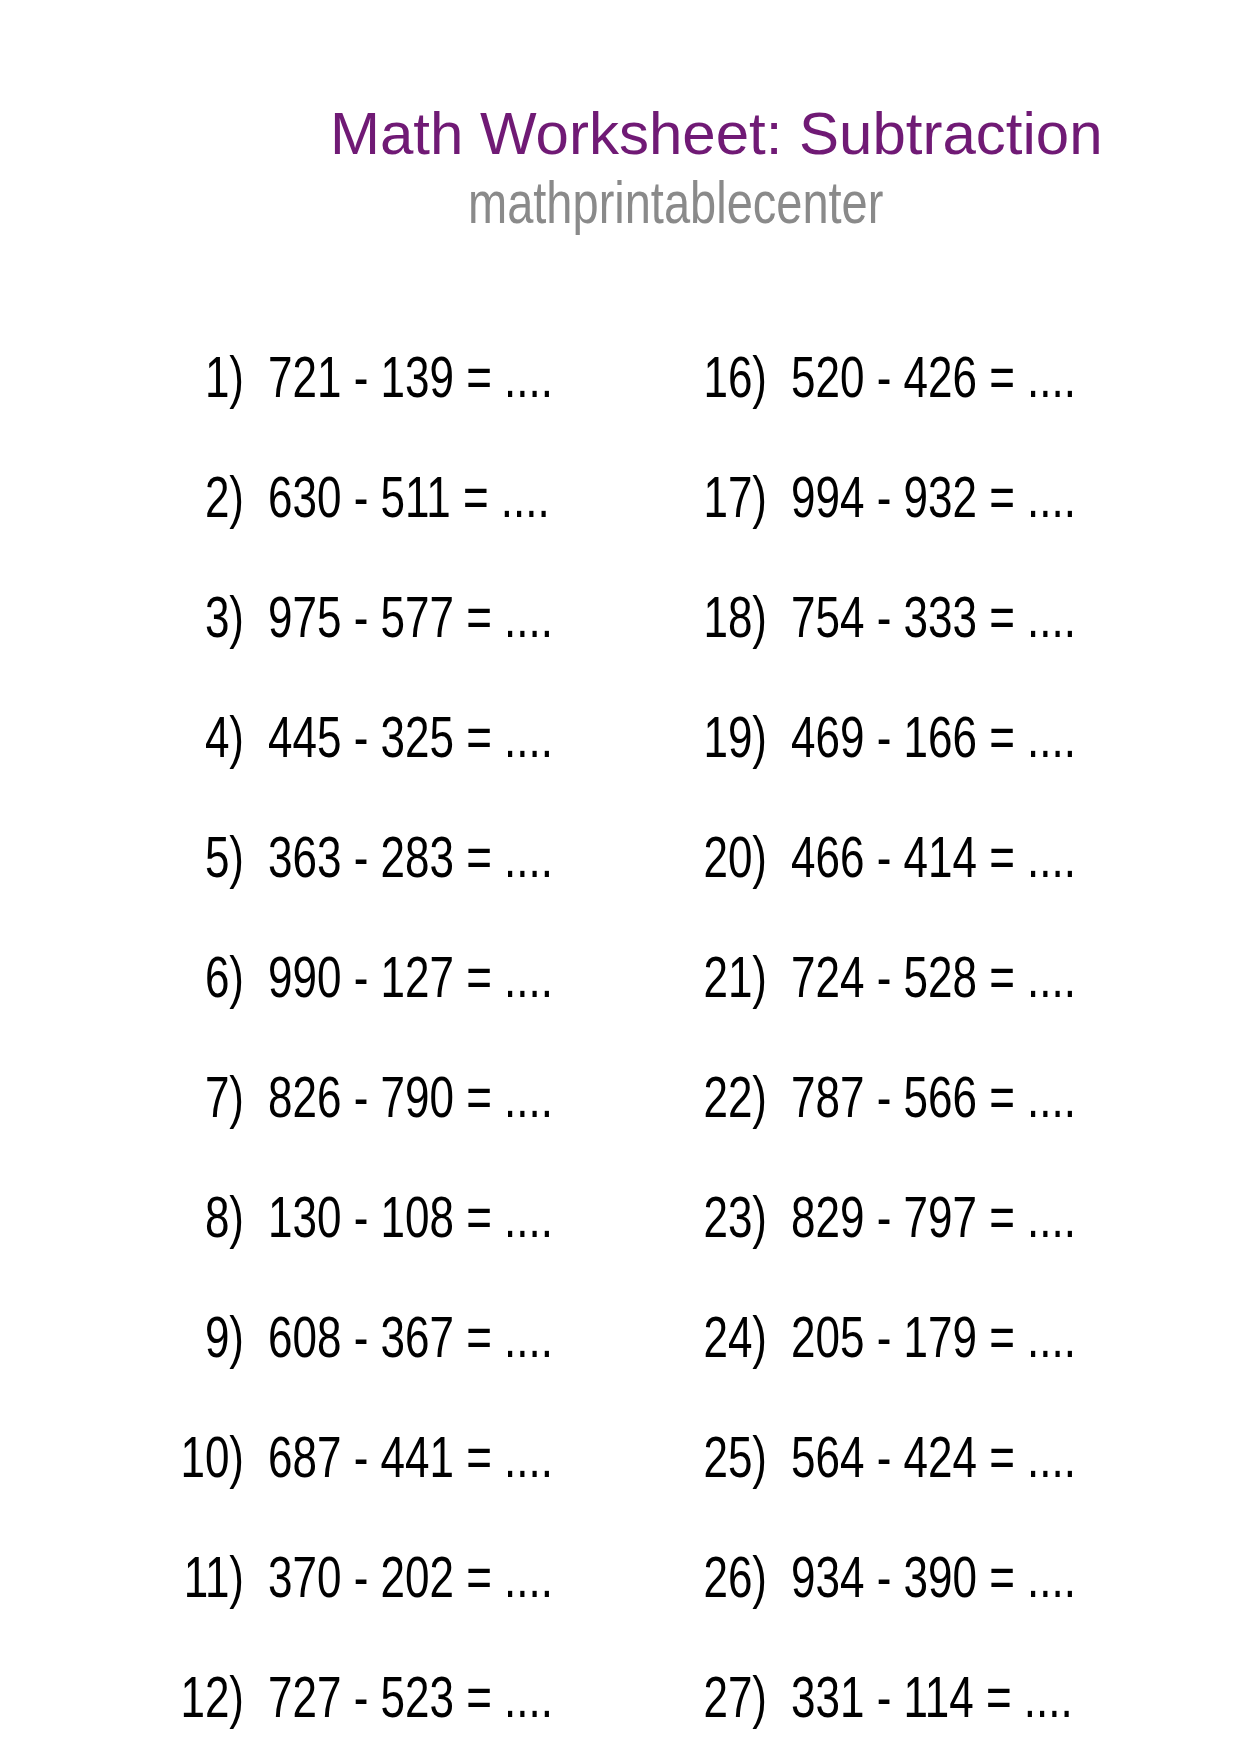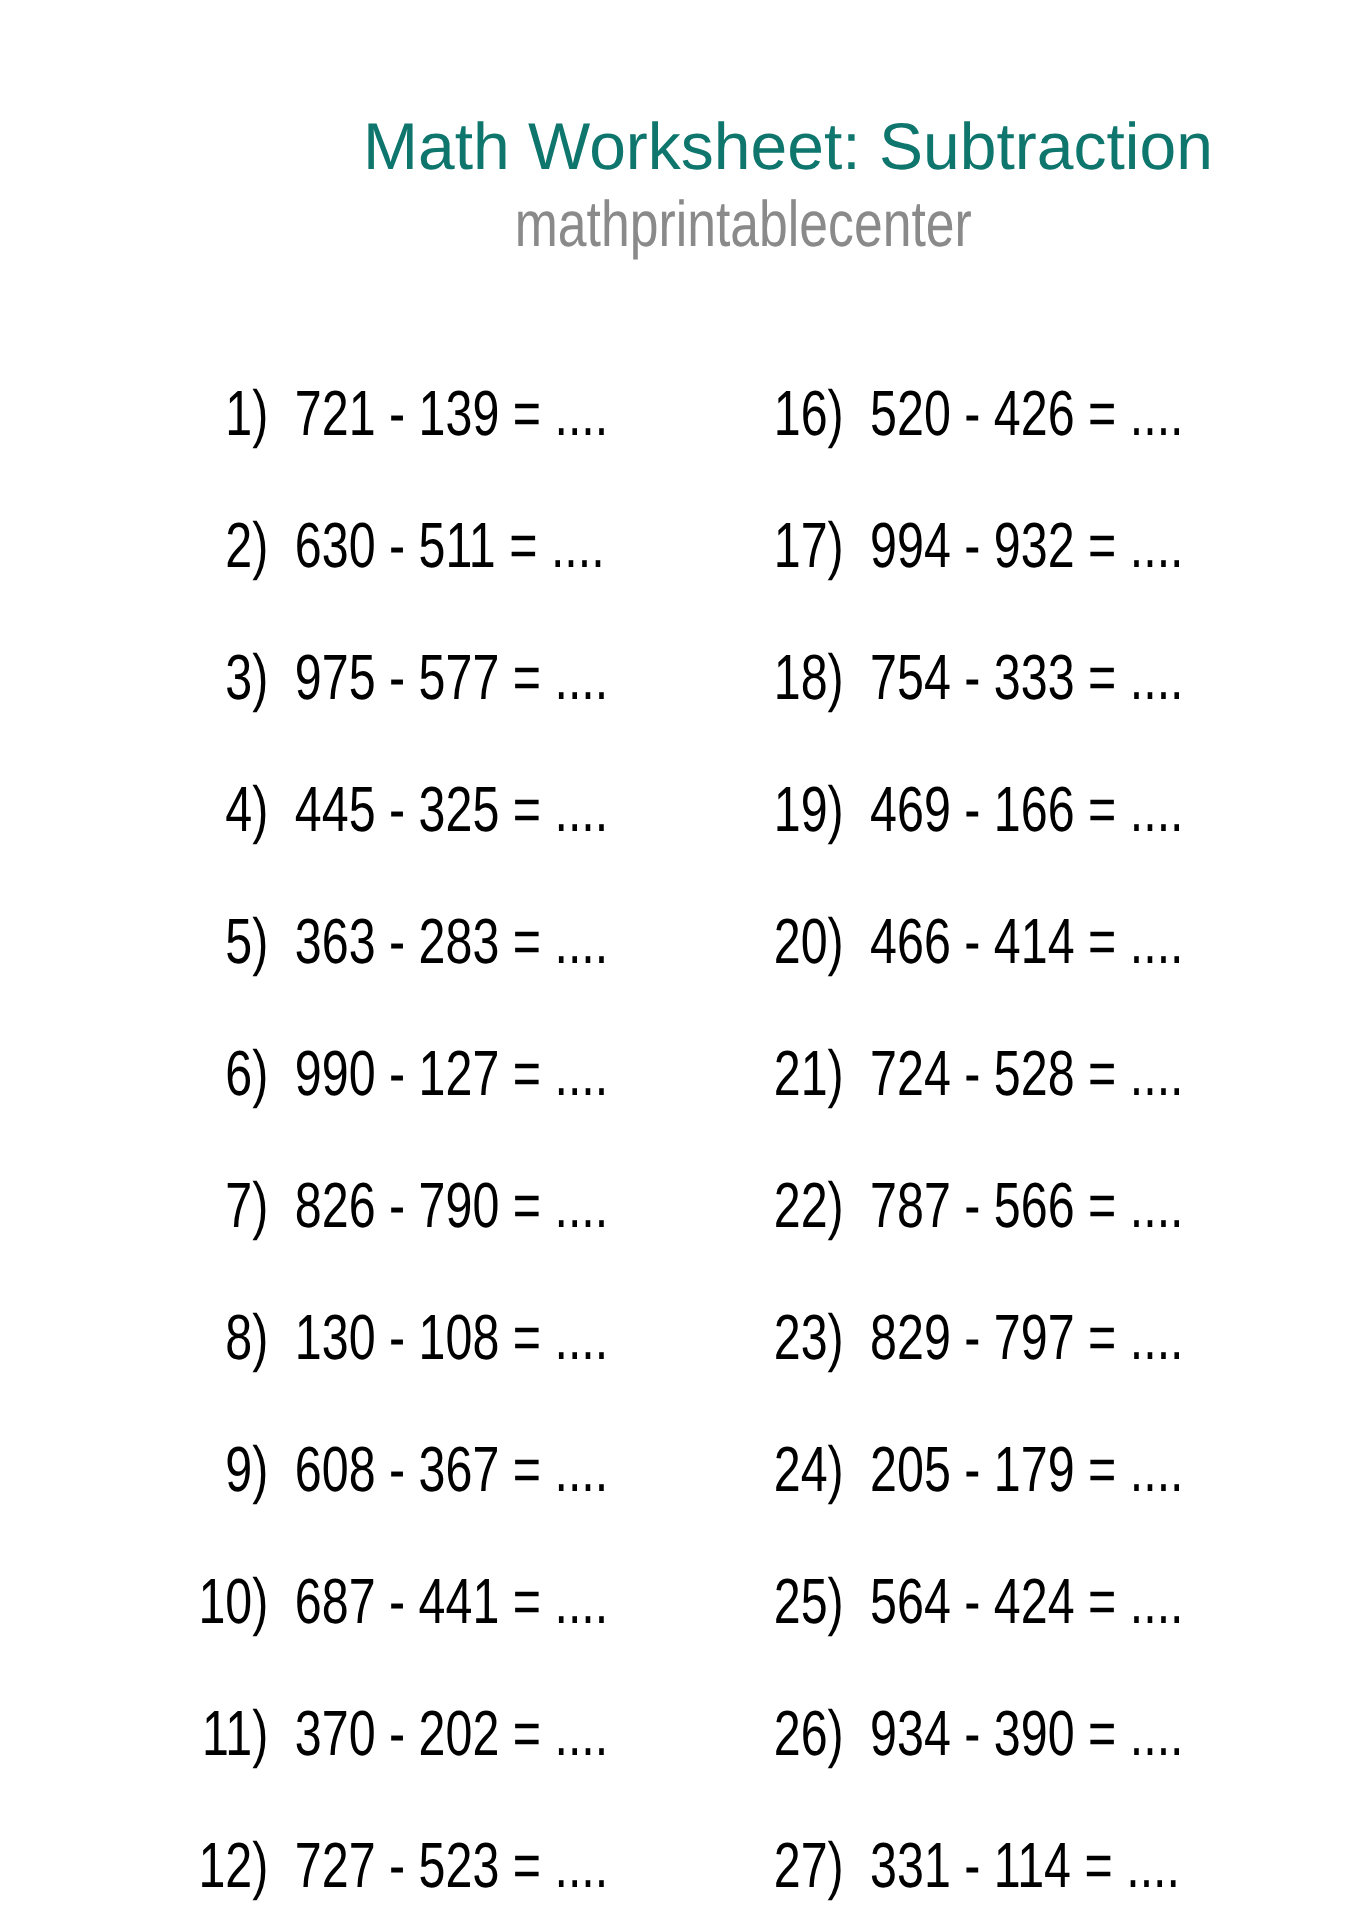--- a/index.html
+++ b/index.html
@@ -61,21 +61,21 @@
     margin-right: 24px;
   }
   .expr {
     flex: none;
   }
 </style>
 </head>
 <body style="background: rgb(255, 255, 255);">
 
 <div class="page">
-  <h1 class="title" style="color: #0f766e;">Math Worksheet: Subtraction</h1>
+  <h1 class="title" style="color: #701a75;">Math Worksheet: Subtraction</h1>
   <div class="subtitle" style="color: rgb(138, 138, 138);">mathprintablecenter</div>
   <div class="problems">
       <div class="row" style="left: 150px; top: 362px; color: rgb(0, 0, 0);"><span class="num" style="width: 94px;">1)</span><span class="expr">721 - 139 = ....</span></div>
       <div class="row" style="left: 150px; top: 482px; color: rgb(0, 0, 0);"><span class="num" style="width: 94px;">2)</span><span class="expr">630 - 511 = ....</span></div>
       <div class="row" style="left: 150px; top: 602px; color: rgb(0, 0, 0);"><span class="num" style="width: 94px;">3)</span><span class="expr">975 - 577 = ....</span></div>
       <div class="row" style="left: 150px; top: 722px; color: rgb(0, 0, 0);"><span class="num" style="width: 94px;">4)</span><span class="expr">445 - 325 = ....</span></div>
       <div class="row" style="left: 150px; top: 842px; color: rgb(0, 0, 0);"><span class="num" style="width: 94px;">5)</span><span class="expr">363 - 283 = ....</span></div>
       <div class="row" style="left: 150px; top: 962px; color: rgb(0, 0, 0);"><span class="num" style="width: 94px;">6)</span><span class="expr">990 - 127 = ....</span></div>
       <div class="row" style="left: 150px; top: 1082px; color: rgb(0, 0, 0);"><span class="num" style="width: 94px;">7)</span><span class="expr">826 - 790 = ....</span></div>
       <div class="row" style="left: 150px; top: 1202px; color: rgb(0, 0, 0);"><span class="num" style="width: 94px;">8)</span><span class="expr">130 - 108 = ....</span></div>

